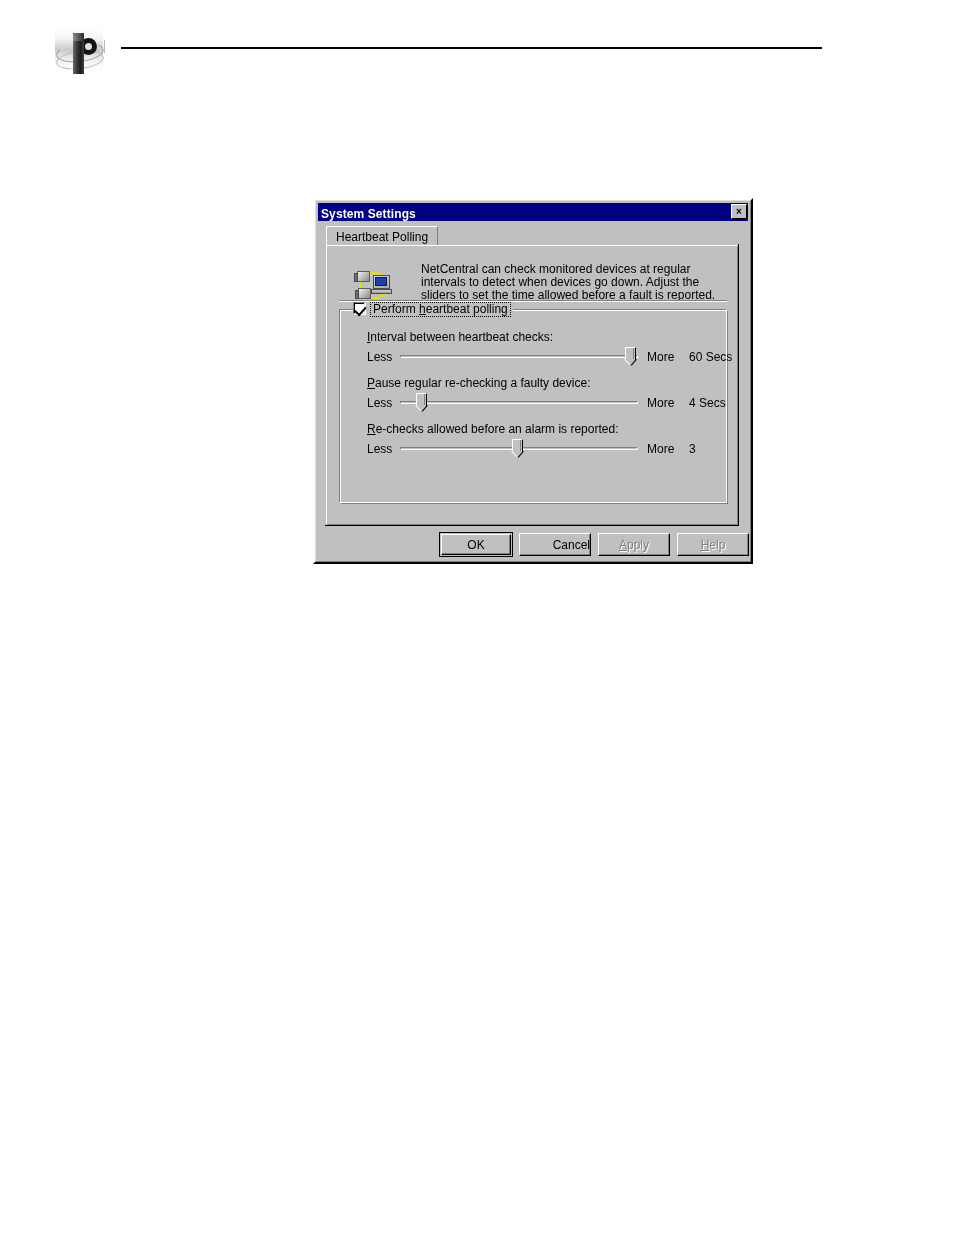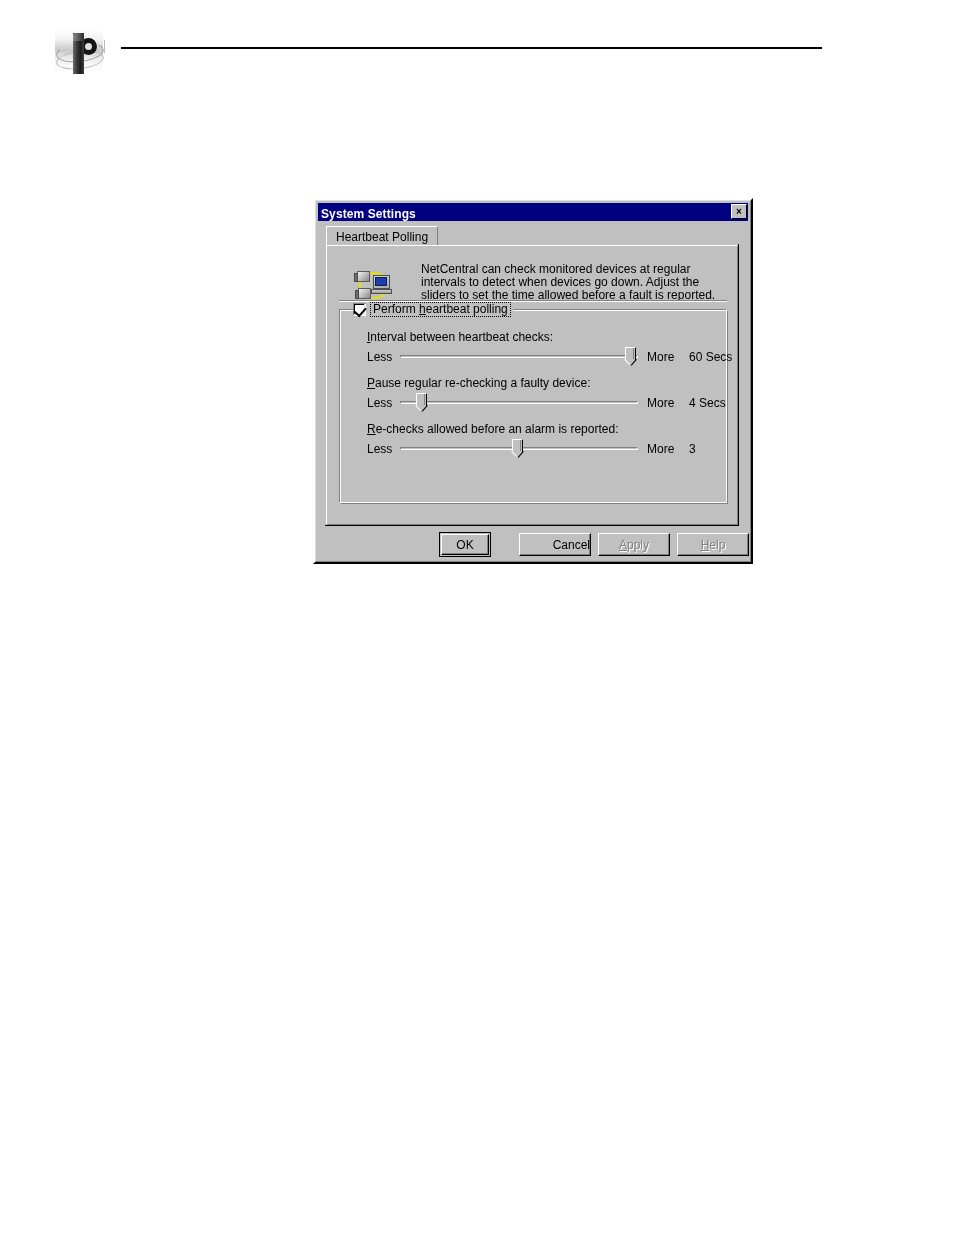--- a/index.html
+++ b/index.html
@@ -284,21 +284,21 @@
     box-sizing: border-box;
     pointer-events: none;
   }
 
   
   #group-check-wrap {
     position: absolute;
     left: 26px; top: 56px;
     height: 15px;
     display: flex;
-    align-items: center;
+    align-items: flex-start;
     background: #c0c0c0;
     padding: 0 2px 0 0;
     cursor: default;
   }
   #check-box {
     width: 13px; height: 13px;
     background: #ffffff;
     border-top: 1px solid #808080;
     border-left: 1px solid #808080;
     border-right: 1px solid #ffffff;
@@ -453,21 +453,21 @@
   }
   .dlg-btn .inner {
     position: absolute;
     left: 0; top: 0; right: 0; bottom: 0;
     border-right: 1px solid #808080;
     border-bottom: 1px solid #808080;
     pointer-events: none;
   }
   .dlg-btn.default {
     border: 1px solid #000000;
-    width: 52px;
+    width: 74px;
     height: 25px;
     top: 2px;
   }
   .dlg-btn.default .inner2 {
     position: absolute;
     left: 1px; top: 1px; right: 1px; bottom: 1px;
     border-top: 1px solid #ffffff;
     border-left: 1px solid #ffffff;
     border-right: 1px solid #000000;
     border-bottom: 1px solid #000000;

